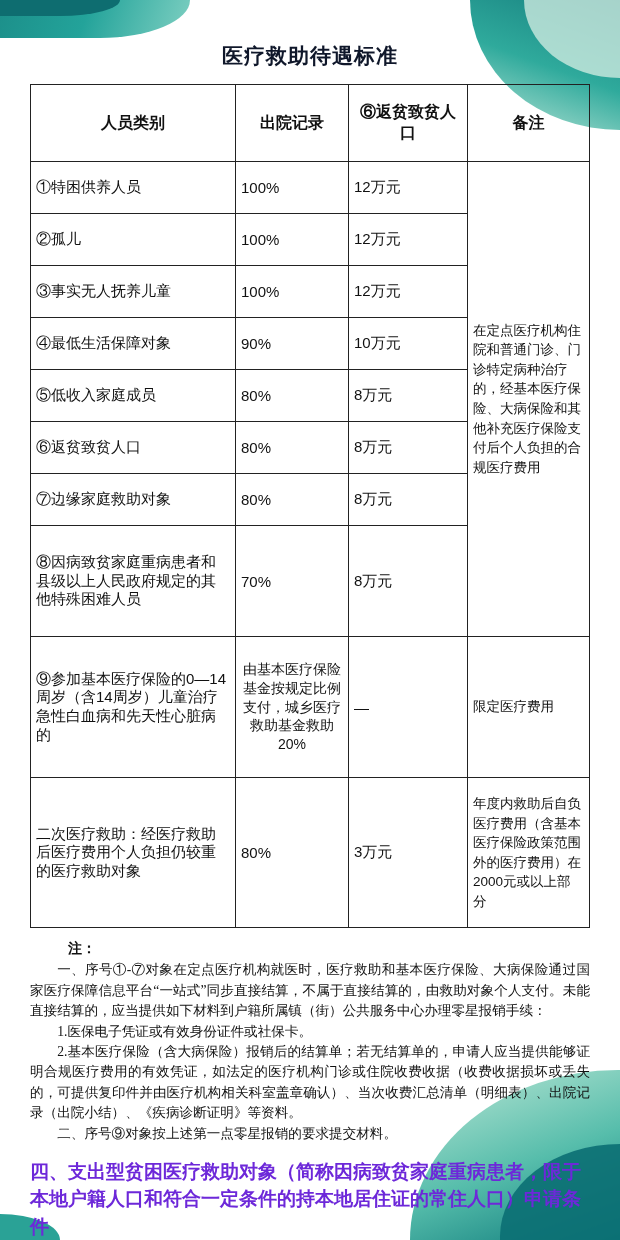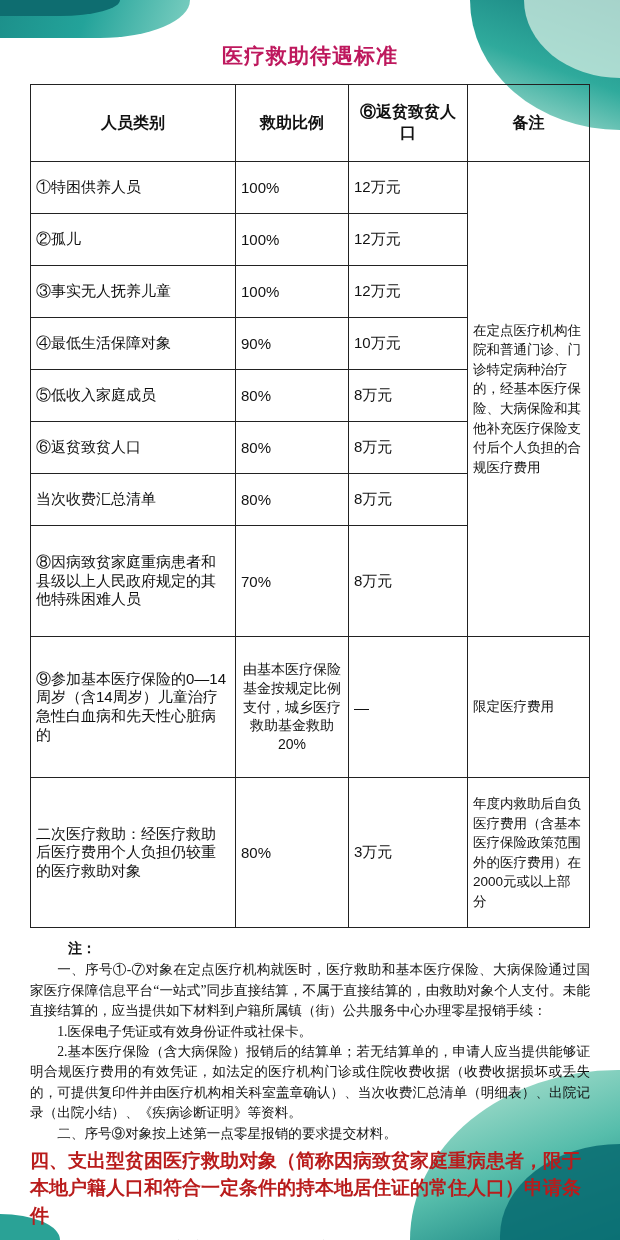--- a/index.html
+++ b/index.html
@@ -79,21 +79,21 @@
     z-index: 5;
     padding: 40px 30px 0 30px;
     box-sizing: border-box;
     width: 620px;
   }
 
   .doc-title {
     text-align: center;
     font-size: 21px;
     font-weight: bold;
-    color: #be185d;
+    color: #0f172a;
     letter-spacing: 1px;
     margin: 2px 0 14px 0;
   }
 
   table.benefit-table {
     border-collapse: collapse;
     width: 560px;
     table-layout: fixed;
     font-size: 14.5px;
     color: #111;
@@ -145,25 +145,25 @@
     font-size: 14px;
   }
   .notes p {
     margin: 0;
     text-indent: 2em;
     text-align: justify;
   }
 
   
   .section-heading {
-    color: #b91c1c;
+    color: #6d28d9;
     font-weight: bold;
     font-size: 19px;
     line-height: 1.45;
-    margin: 3px 0 6px 0;
+    margin: 14px 0 6px 0;
     width: 560px;
     text-indent: 0;
   }
 
   .body-para {
     font-size: 18px;
     line-height: 1.5;
     color: #111;
     width: 560px;
     text-indent: 2em;
@@ -186,21 +186,21 @@
 <div class="deco-bottom-left"></div>
 
 <div class="page">
 
   <div class="doc-title">医疗救助待遇标准</div>
 
   <table class="benefit-table">
     <thead>
       <tr>
         <th style="width:196px">人员类别</th>
-        <th style="width:104px">救助比例</th>
+        <th style="width:104px">出院记录</th>
         <th style="width:110px">⑥返贫致贫人口</th>
         <th>备注</th>
       </tr>
     </thead>
     <tbody>
       <tr>
         <td class="c-name">①特困供养人员</td>
         <td class="c-ratio">100%</td>
         <td class="c-limit">12万元</td>
         <td class="c-note" rowspan="8">在定点医疗机构住院和普通门诊、门诊特定病种治疗的，经基本医疗保险、大病保险和其他补充医疗保险支付后个人负担的合规医疗费用</td>
@@ -224,21 +224,21 @@
         <td class="c-name">⑤低收入家庭成员</td>
         <td class="c-ratio">80%</td>
         <td class="c-limit">8万元</td>
       </tr>
       <tr>
         <td class="c-name">⑥返贫致贫人口</td>
         <td class="c-ratio">80%</td>
         <td class="c-limit">8万元</td>
       </tr>
       <tr>
-        <td class="c-name">当次收费汇总清单</td>
+        <td class="c-name">⑦边缘家庭救助对象</td>
         <td class="c-ratio">80%</td>
         <td class="c-limit">8万元</td>
       </tr>
       <tr>
         <td class="c-name" style="height:78px">⑧因病致贫家庭重病患者和县级以上人民政府规定的其他特殊困难人员</td>
         <td class="c-ratio">70%</td>
         <td class="c-limit">8万元</td>
       </tr>
       <tr>
         <td class="c-name" style="height:108px">⑨参加基本医疗保险的0—14周岁（含14周岁）儿童治疗急性白血病和先天性心脏病的</td>

